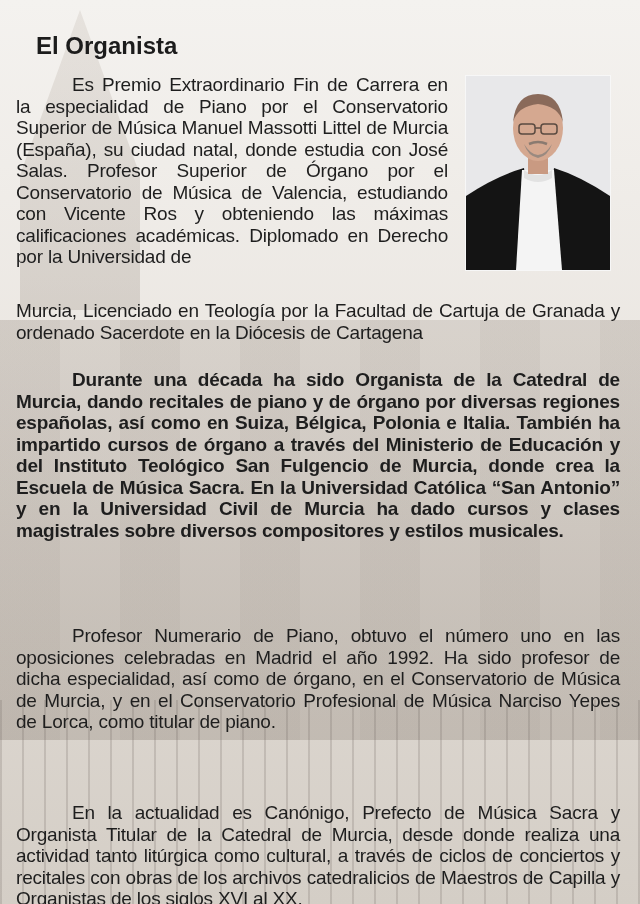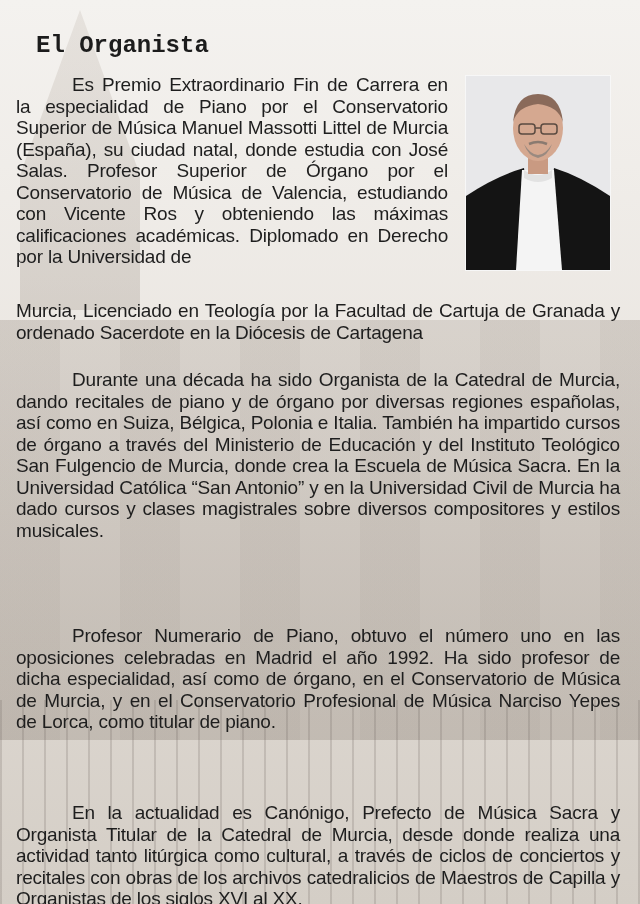--- a/index.html
+++ b/index.html
@@ -24,40 +24,40 @@
       repeating-linear-gradient(90deg, rgba(150,140,130,0.10) 0 60px, rgba(150,140,130,0.00) 60px 120px),
       linear-gradient(180deg, rgba(170,160,150,0.30), rgba(150,140,130,0.35));
   }
   .bg .fence {
     position: absolute; left: 0; top: 700px; width: 640px; height: 204px;
     background: repeating-linear-gradient(90deg, rgba(110,100,95,0.22) 0 2px, transparent 2px 22px);
   }
   .page { position: relative; z-index: 1; }
   .title {
     position: absolute; left: 36px; top: 32px;
-    font-family: Liberation Mono, monospace; font-weight: bold;
+    font-family: Liberation Sans, sans-serif; font-weight: bold;
     font-size: 24px; color: #1c1c1c; margin: 0;
   }
   .photo-frame {
     position: absolute; left: 465px; top: 75px; width: 146px; height: 196px;
     background: #f7f7f7; box-sizing: border-box; padding: 0;
   }
   .photo {
     position: absolute; left: 466px; top: 76px; width: 144px; height: 194px;
     background: #e9e9ea; overflow: hidden;
   }
   .para {
     position: absolute; left: 16px; margin: 0;
     font-size: 19px; line-height: 21.5px; text-align: justify;
     color: #1e1e1e; letter-spacing: -0.2px;
   }
   .para .indent { display: inline-block; width: 56px; }
   .p1 { top: 74px; width: 432px; }
   .p1b { top: 300px; width: 604px; }
-  .p2 { top: 369px; width: 604px; }
+  .p2 { top: 369px; width: 604px; font-weight: bold; }
   .p3 { top: 625px; width: 604px; }
   .p4 { top: 795px; width: 604px; margin-top: 7px; }
 </style>
 </head>
 <body>
 
 <div class="bg">
   <div class="spire"></div>
   <div class="building"></div>
   <div class="fence"></div>

